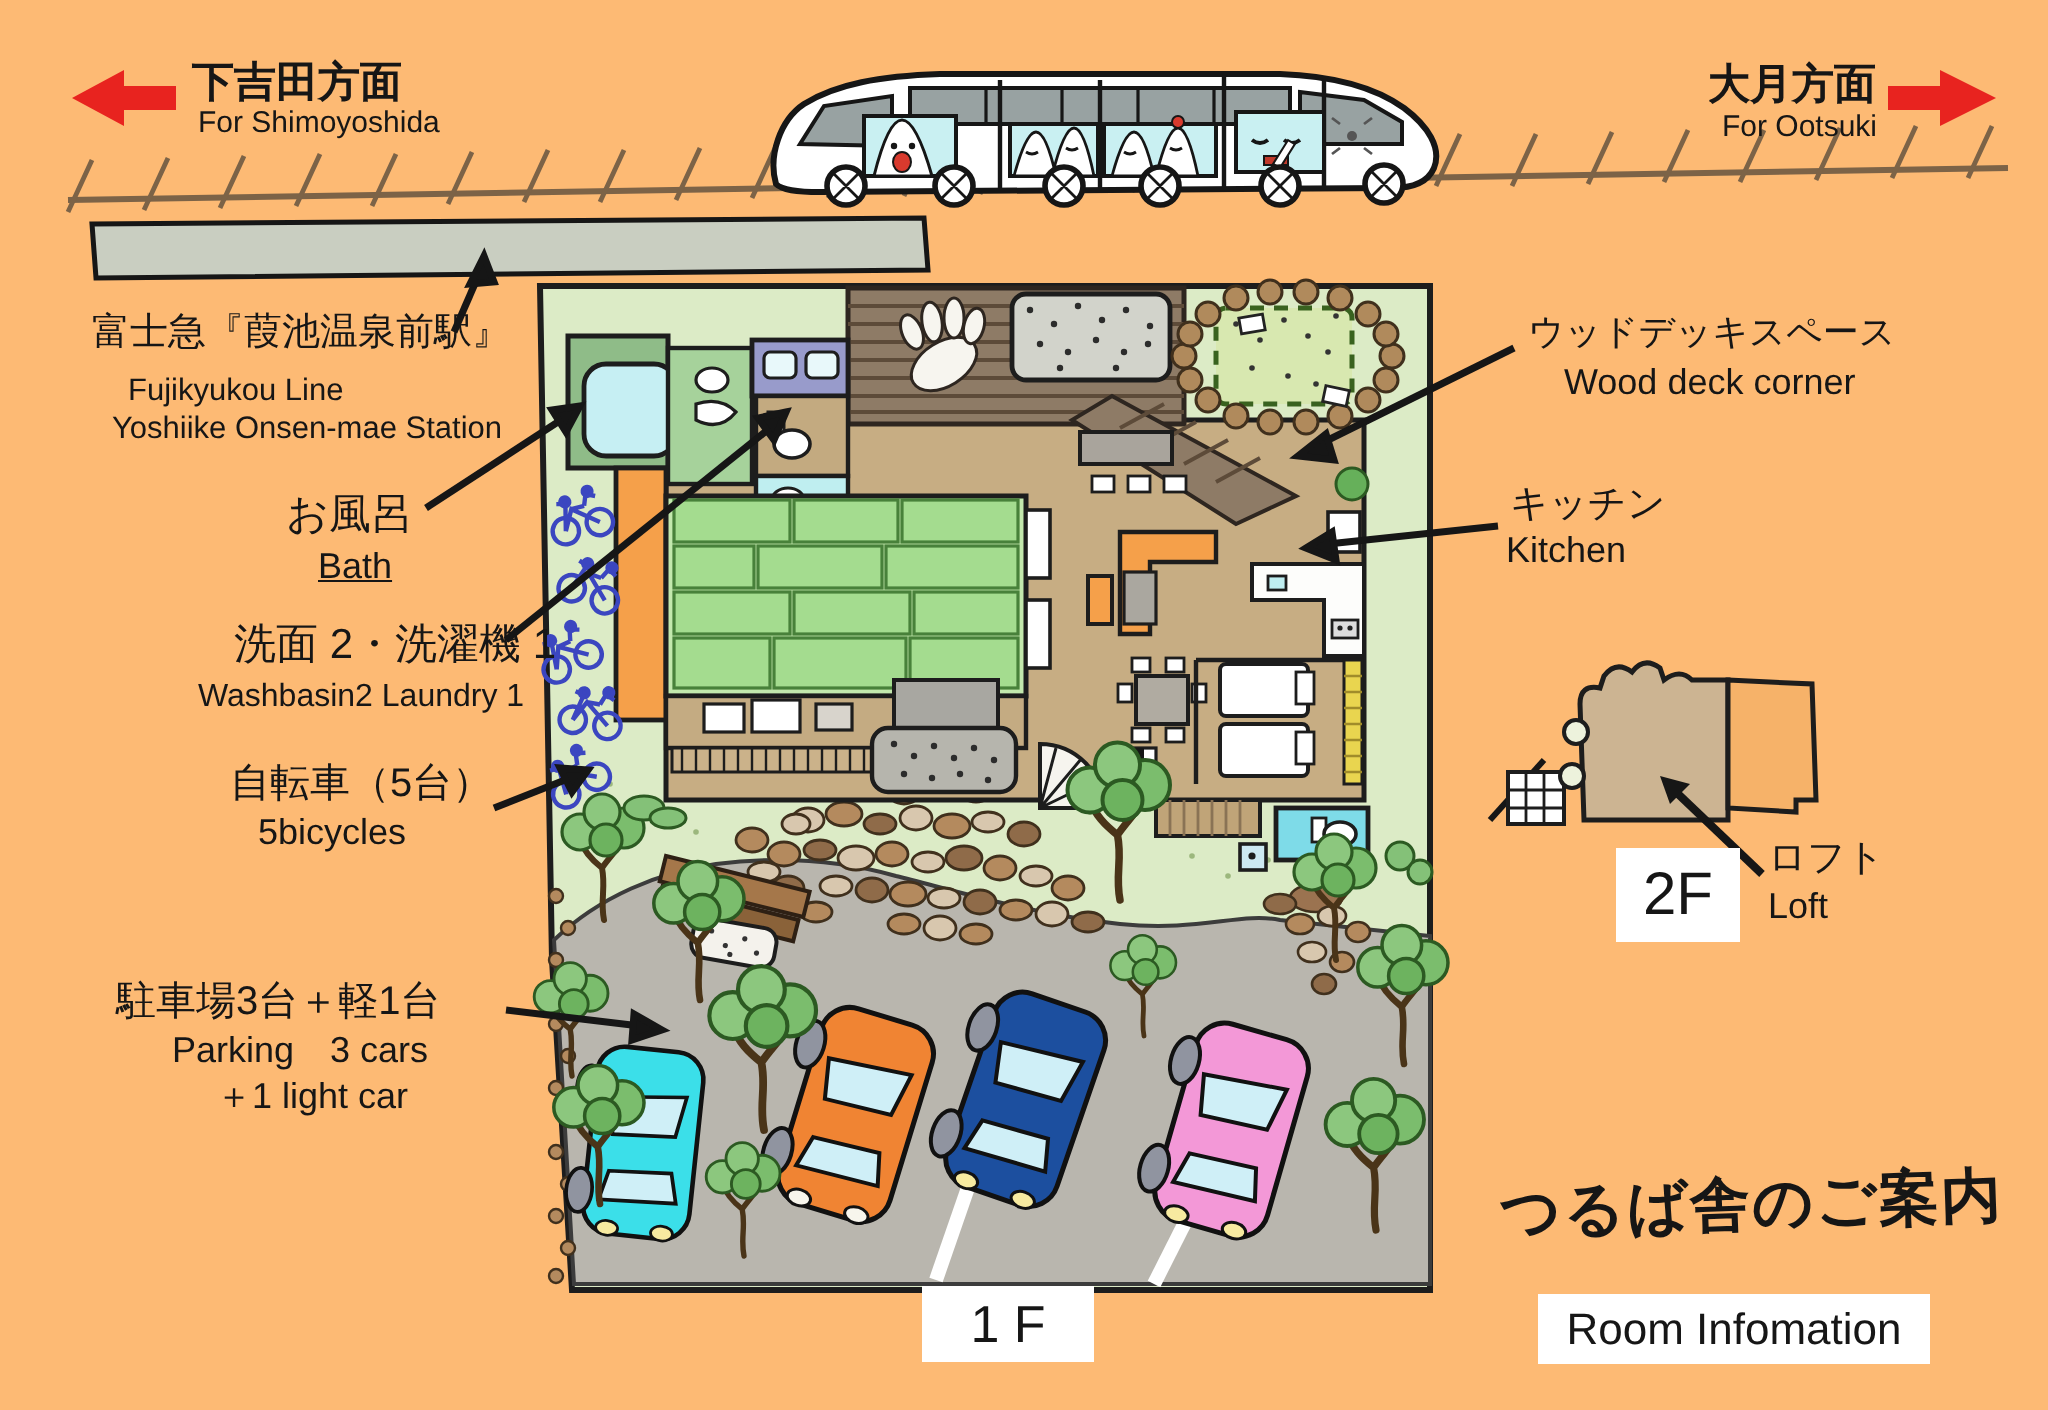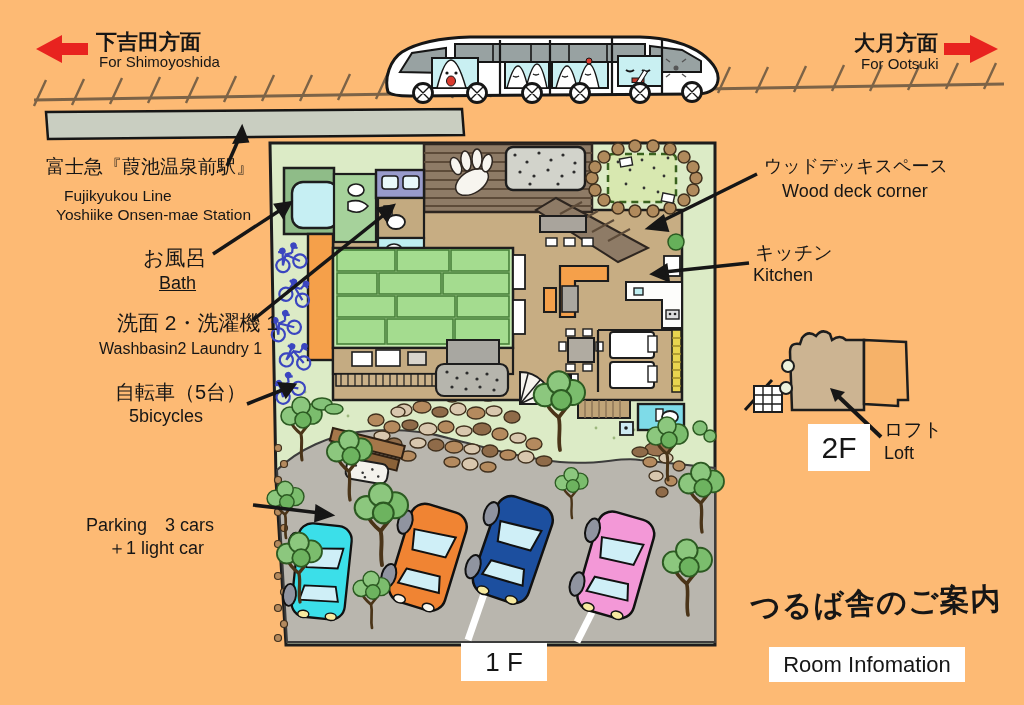--- a/index.html
+++ b/index.html
@@ -501,20 +501,21 @@
 
 <div class="lbl w5" style="left:143px;top:246px;font-size:21px;">お風呂</div>
 <div class="lbl" style="left:159px;top:273px;font-size:18px;text-decoration:underline;">Bath</div>
 
 <div class="lbl w5" style="left:97px;top:311px;font-size:21px;margin-left:20px;">洗面 2・洗濯機 1</div>
 <div class="lbl" style="left:99px;top:340px;font-size:16px;">Washbasin2 Laundry 1</div>
 
 <div class="lbl w5" style="left:115px;top:381px;font-size:20px;">自転車（5台）</div>
 <div class="lbl" style="left:129px;top:406px;font-size:18px;">5bicycles</div>
 
+<div class="lbl w5" style="left:58px;top:490px;font-size:20px;">駐車場3台＋軽1台</div>
 <div class="lbl" style="left:86px;top:515px;font-size:18px;">Parking　3 cars</div>
 <div class="lbl" style="left:108px;top:538px;font-size:18px;">＋1 light car</div>
 
 <div class="lbl w5" style="left:764px;top:156px;font-size:18px;">ウッドデッキスペース</div>
 <div class="lbl" style="left:782px;top:181px;font-size:18px;">Wood deck corner</div>
 
 <div class="lbl w5" style="left:755px;top:242px;font-size:19px;">キッチン</div>
 <div class="lbl" style="left:753px;top:265px;font-size:18px;">Kitchen</div>
 
 <div class="lbl w5" style="left:884px;top:419px;font-size:19px;">ロフト</div>

